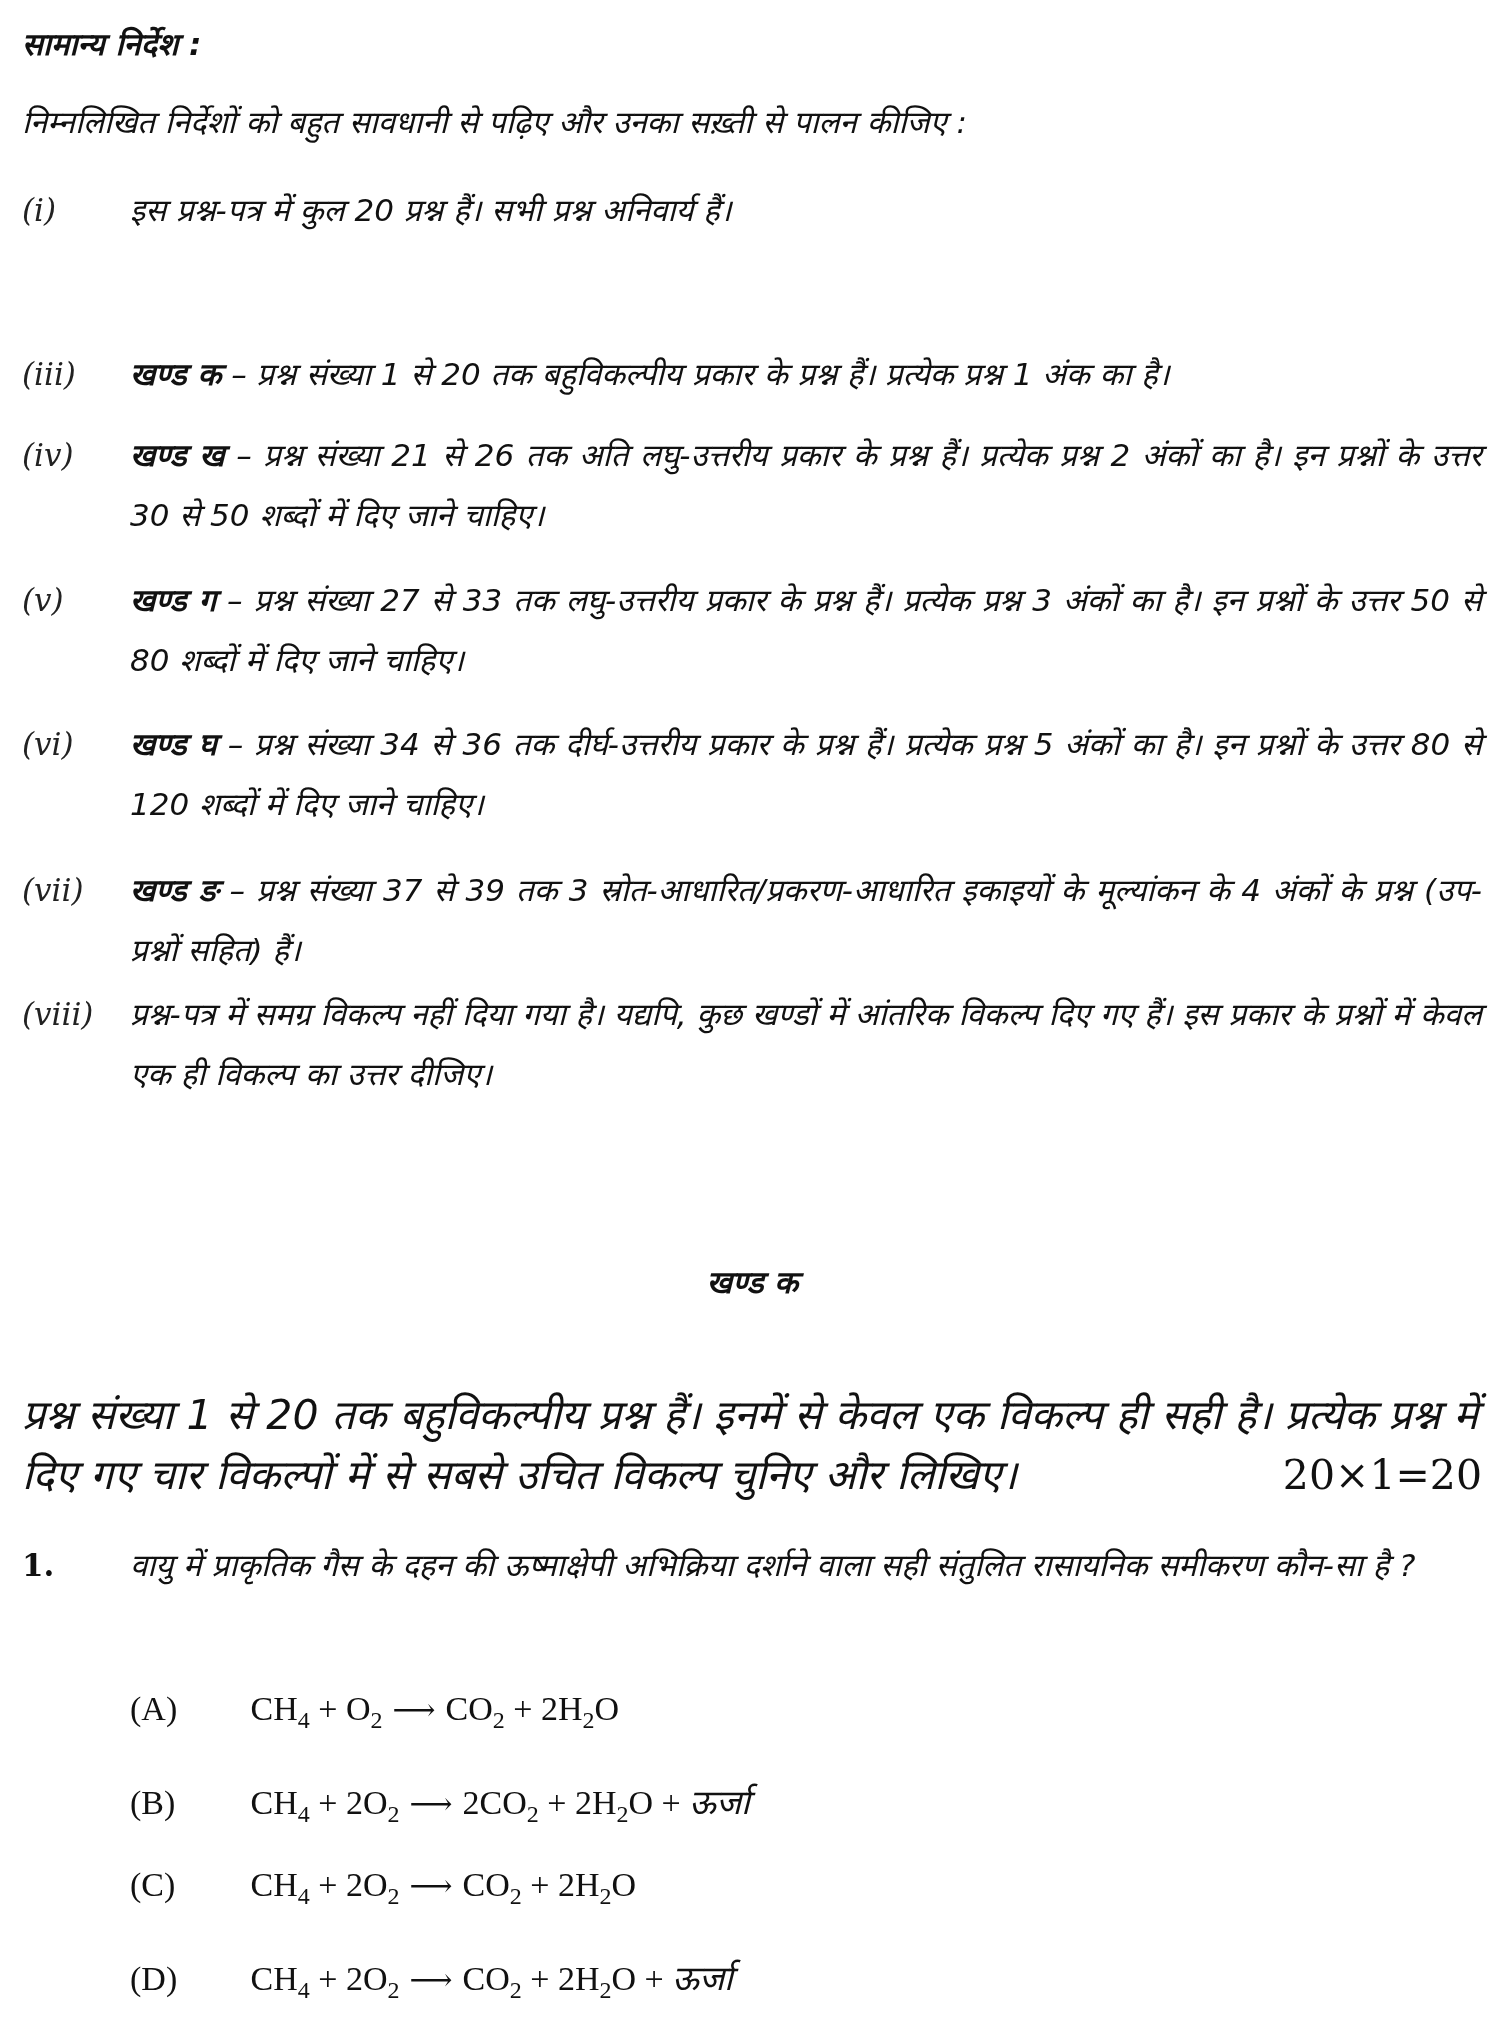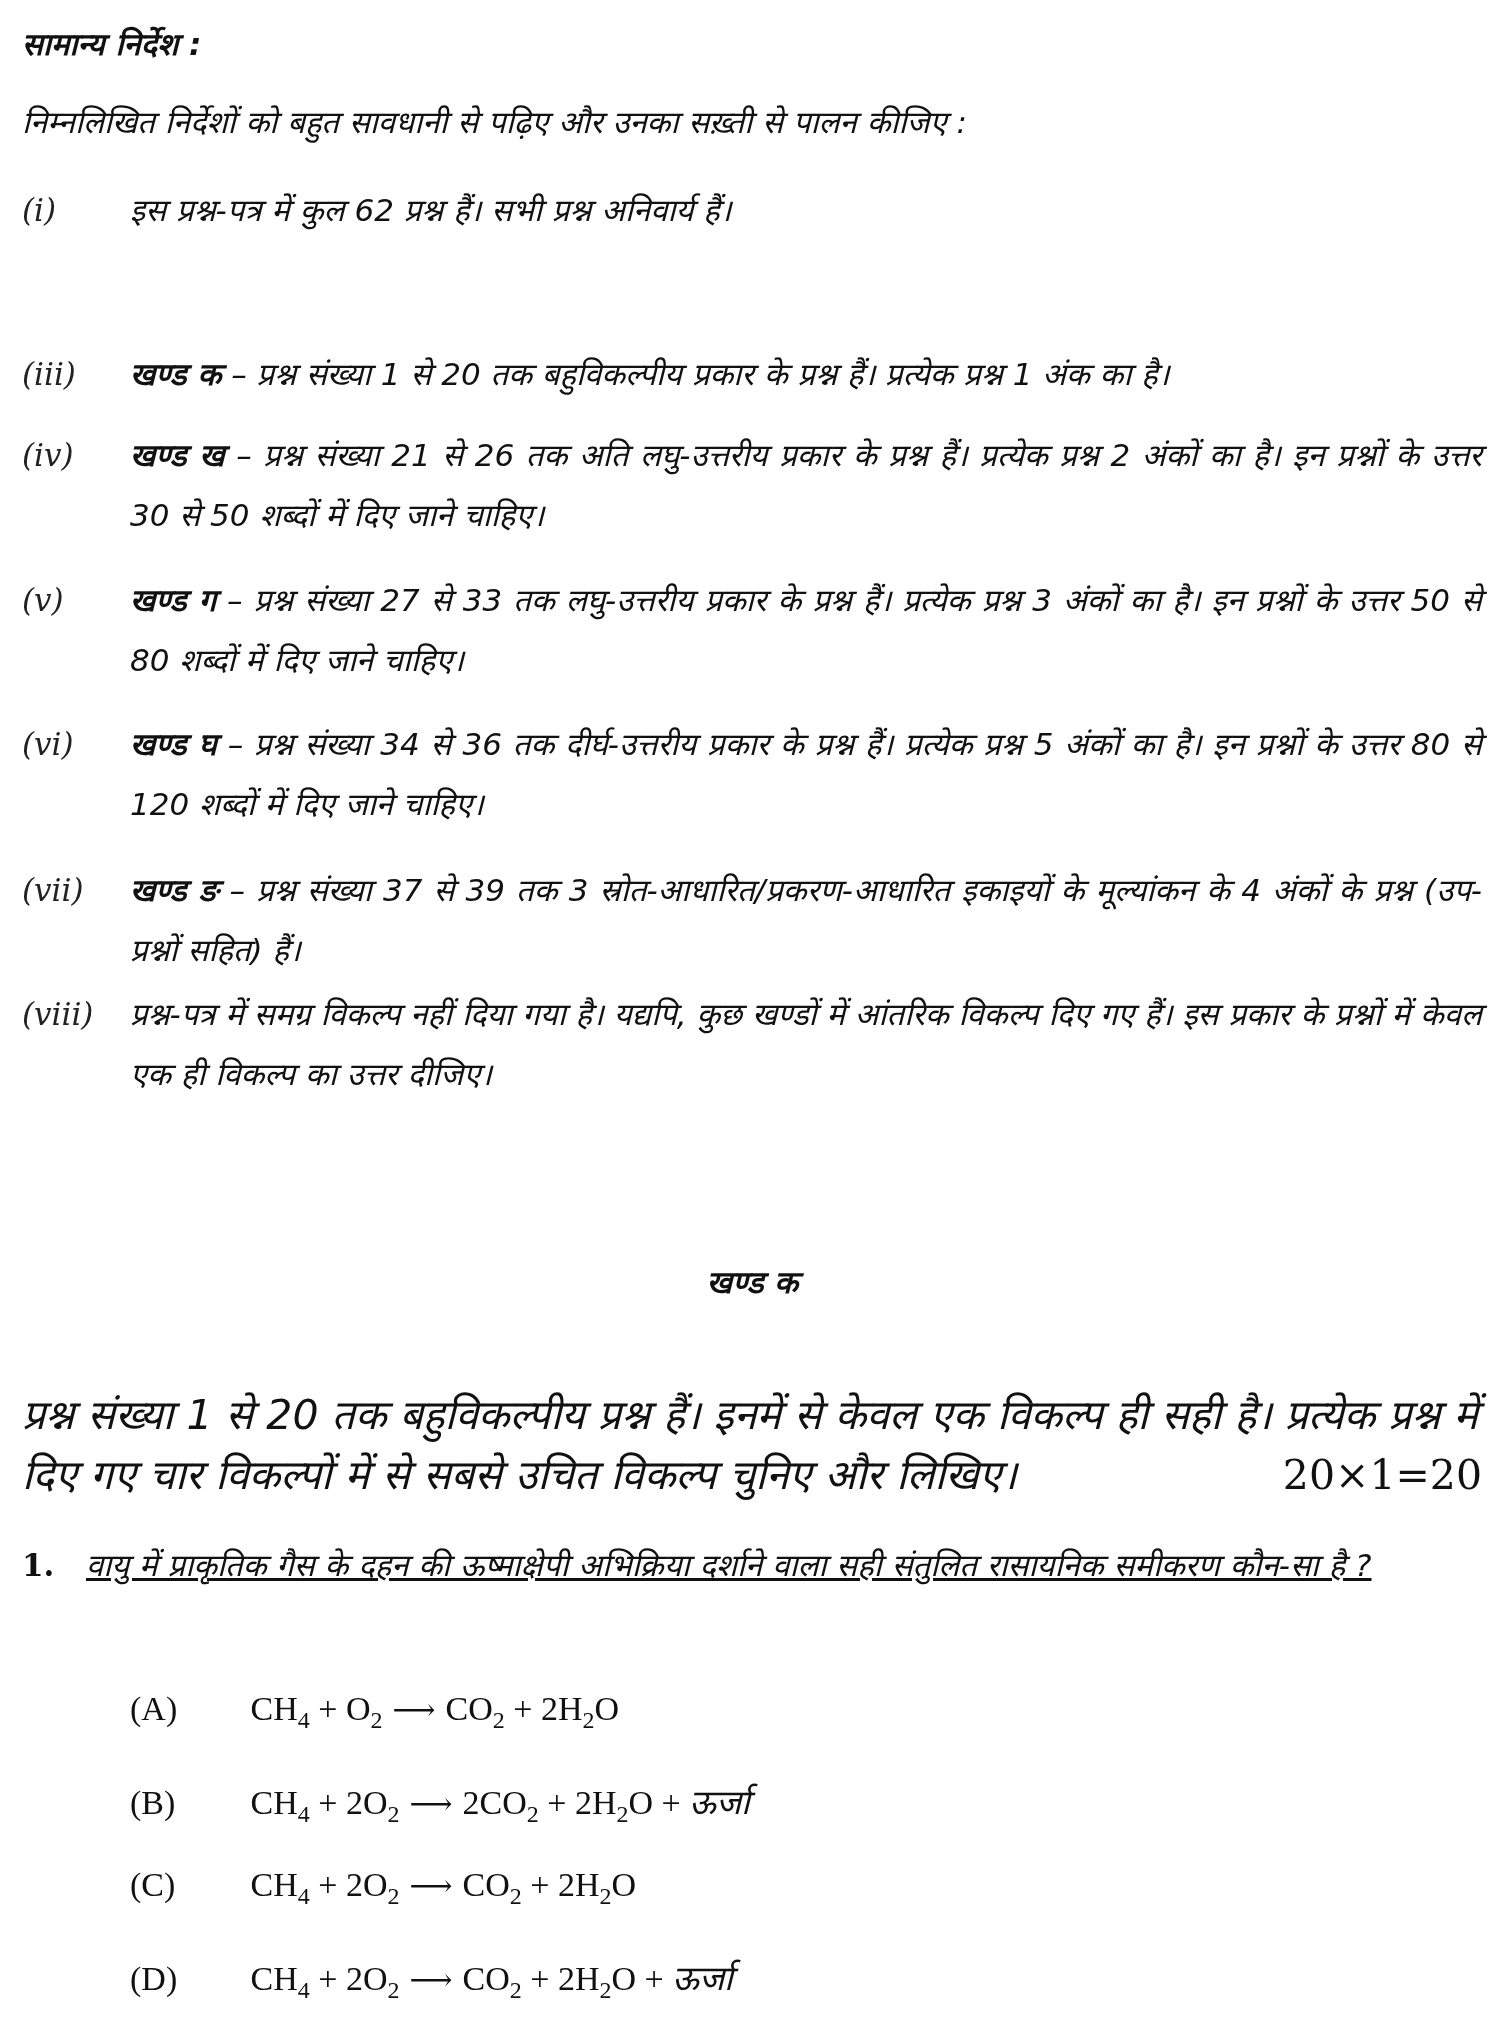--- a/index.html
+++ b/index.html
@@ -24,40 +24,40 @@
     position: absolute; left: 0; width: 1505px; top: 1260px; text-align: center;
     font-size: 31px; font-weight: bold; font-style: italic;
   }
   .mcq-intro { position: absolute; left: 22px; width: 1460px; top: 1385px; font-size: 41px; line-height: 60px; }
   .mcq-intro .marks {
     position: absolute; right: 0; top: 60px;
     font-family: "DejaVu Serif", "Liberation Serif", serif; 
   }
   .q { position: absolute; left: 22px; width: 1460px; top: 1535px; font-size: 31px; line-height: 60px; }
   .q .qnum { position: absolute; left: 0; top: 0; font-weight: bold; font-family: "DejaVu Serif", "Liberation Serif", serif; }
-  .q .qtxt { display: block; margin-left: 64px; text-align: justify; text-decoration: underline; }
+  .q .qtxt { display: block; margin-left: 108px; text-align: justify; }
   .opt {
     position: absolute; left: 130px; font-size: 34px;
     font-family: "Liberation Serif", "DejaVu Serif", serif; white-space: nowrap;
   }
   .opt .lbl { display: inline-block; width: 112px; }
   .opt sub { font-size: 24px; vertical-align: -8px; line-height: 0; }
   .arrow { display: inline-block; margin: 0 10px; font-size: 30px; }
 </style>
 </head>
 <body>
 
 <div class="page">
 
   <div class="title hi">सामान्य निर्देश :</div>
   <div class="intro hi">निम्नलिखित निर्देशों को बहुत सावधानी से पढ़िए और उनका सख़्ती से पालन कीजिए :</div>
 
   <div class="instr" style="top:180px">
     <span class="num">(i)</span>
-    <span class="txt hi"><b></b><span>इस प्रश्न-पत्र में कुल 62 प्रश्न हैं। सभी प्रश्न अनिवार्य हैं।</span></span>
+    <span class="txt hi"><b></b><span>इस प्रश्न-पत्र में कुल 20 प्रश्न हैं। सभी प्रश्न अनिवार्य हैं।</span></span>
   </div>
   <div class="instr" style="top:344px">
     <span class="num">(iii)</span>
     <span class="txt hi"><b>खण्ड क</b><span> – प्रश्न संख्या 1 से 20 तक बहुविकल्पीय प्रकार के प्रश्न हैं। प्रत्येक प्रश्न 1 अंक का है।</span></span>
   </div>
   <div class="instr" style="top:425px">
     <span class="num">(iv)</span>
     <span class="txt hi"><b>खण्ड ख</b><span> – प्रश्न संख्या 21 से 26 तक अति लघु-उत्तरीय प्रकार के प्रश्न हैं। प्रत्येक प्रश्न 2 अंकों का है। इन प्रश्नों के उत्तर 30 से 50 शब्दों में दिए जाने चाहिए।</span></span>
   </div>
   <div class="instr" style="top:570px">

